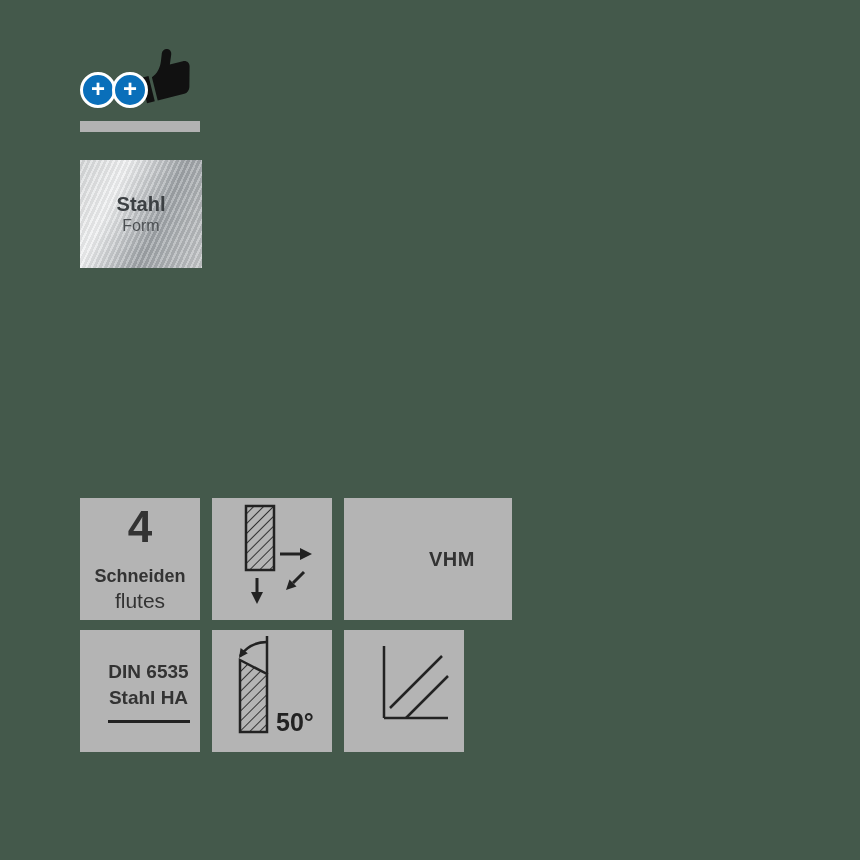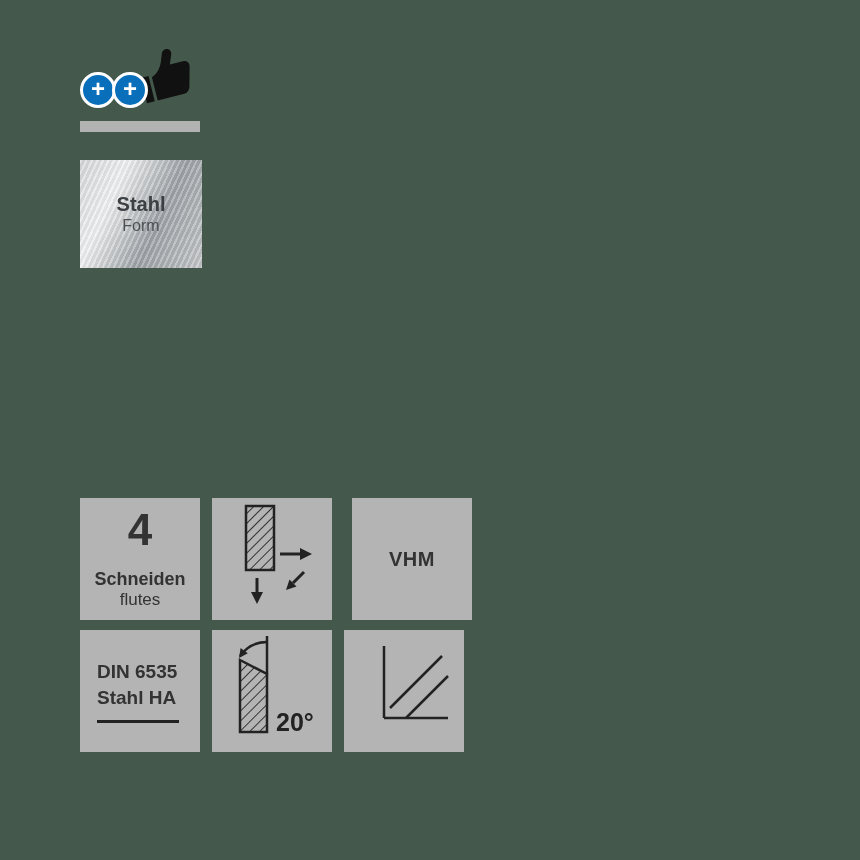--- a/index.html
+++ b/index.html
@@ -42,32 +42,32 @@
       linear-gradient(115deg,#d7d9da 0%,#f1f2f3 28%,#9ea3a7 62%,#c6c8ca 100%);
     display:flex;flex-direction:column;align-items:center;justify-content:center;
   }
   .steel-de{font-size:20px;font-weight:bold;color:#3c4043;}
   .steel-en{font-size:16px;color:#4c5053;margin-top:1px;}
 
   
   .tile{position:absolute;width:120px;height:122px;background:#b4b4b4;color:#333;}
   .t1{left:80px;top:498px;}
   .t2{left:212px;top:498px;}
-  .t3{left:352px;top:498px;}
+  .t3{left:344px;top:498px;padding-left:48px;}
   .t4{left:80px;top:630px;}
   .t5{left:212px;top:630px;}
   .t6{left:344px;top:630px;}
 
   .center-col{width:100%;height:100%;display:flex;flex-direction:column;align-items:center;justify-content:center;}
   .flute-num{font-size:44px;font-weight:bold;line-height:1;color:#333;}
   .flute-de{font-size:18px;font-weight:bold;line-height:1.2;margin-top:17px;color:#333;}
-  .flute-en{font-size:17px;line-height:1.2;color:#333;}
+  .flute-en{font-size:21px;line-height:1.2;color:#333;}
   .vhm{font-size:20px;font-weight:bold;letter-spacing:.5px;color:#333;}
 
-  .shank-col{width:100%;height:100%;display:flex;flex-direction:column;justify-content:center;padding-left:17px;box-sizing:border-box;}
+  .shank-col{width:100%;height:100%;display:flex;flex-direction:column;justify-content:center;padding-left:17px;box-sizing:border-box;align-items:center;}
   .shank-line{font-size:19px;font-weight:bold;line-height:1.35;color:#333;}
   .shank-rule{width:82px;height:3px;background:#222;margin-top:9px;}
 
   .tile svg{position:absolute;left:0;top:0;width:120px;height:122px;}
   .angle-label{
     position:absolute;left:64px;top:80px;
     font-size:25px;font-weight:bold;color:#222;line-height:1;
   }
 </style>
 </head>
@@ -141,21 +141,21 @@
         <pattern id="hB" width="7" height="7" patternUnits="userSpaceOnUse" patternTransform="rotate(45)">
           <rect width="7" height="7" fill="#b4b4b4"></rect>
           <line x1="0" y1="0" x2="0" y2="7" stroke="#333" stroke-width="2"></line>
         </pattern>
       </defs>
       <polygon points="28,30 55,44 55,102 28,102" fill="url(#hB)" stroke="#222" stroke-width="2.5"></polygon>
       <line x1="55" y1="44" x2="55" y2="6" stroke="#222" stroke-width="2.5"></line>
       <path d="M55 12 Q38 12 28 26" fill="none" stroke="#222" stroke-width="2.5"></path>
       <polygon points="27,28 35.8,23.3 28.6,18.1" fill="#222"></polygon>
     </svg>
-    <span class="angle-label">20°</span>
+    <span class="angle-label">50°</span>
   </div>
 
   <div class="tile t6">
     <svg viewBox="0 0 120 122" aria-hidden="true">
       <line x1="40" y1="16" x2="40" y2="88" stroke="#222" stroke-width="2.5"></line>
       <line x1="40" y1="88" x2="104" y2="88" stroke="#222" stroke-width="2.5"></line>
       <line x1="46" y1="78" x2="98" y2="26" stroke="#222" stroke-width="2.5"></line>
       <line x1="62" y1="88" x2="104" y2="46" stroke="#222" stroke-width="2.5"></line>
     </svg>
   </div>

